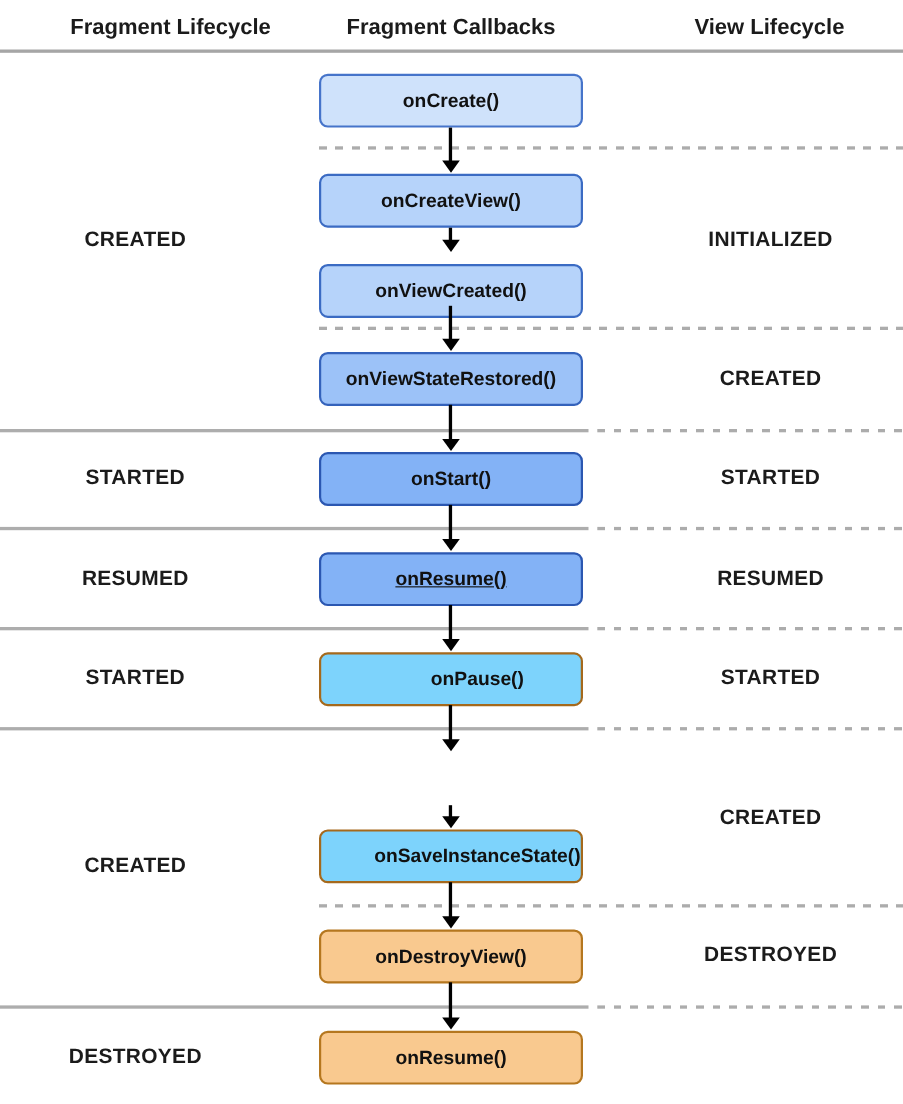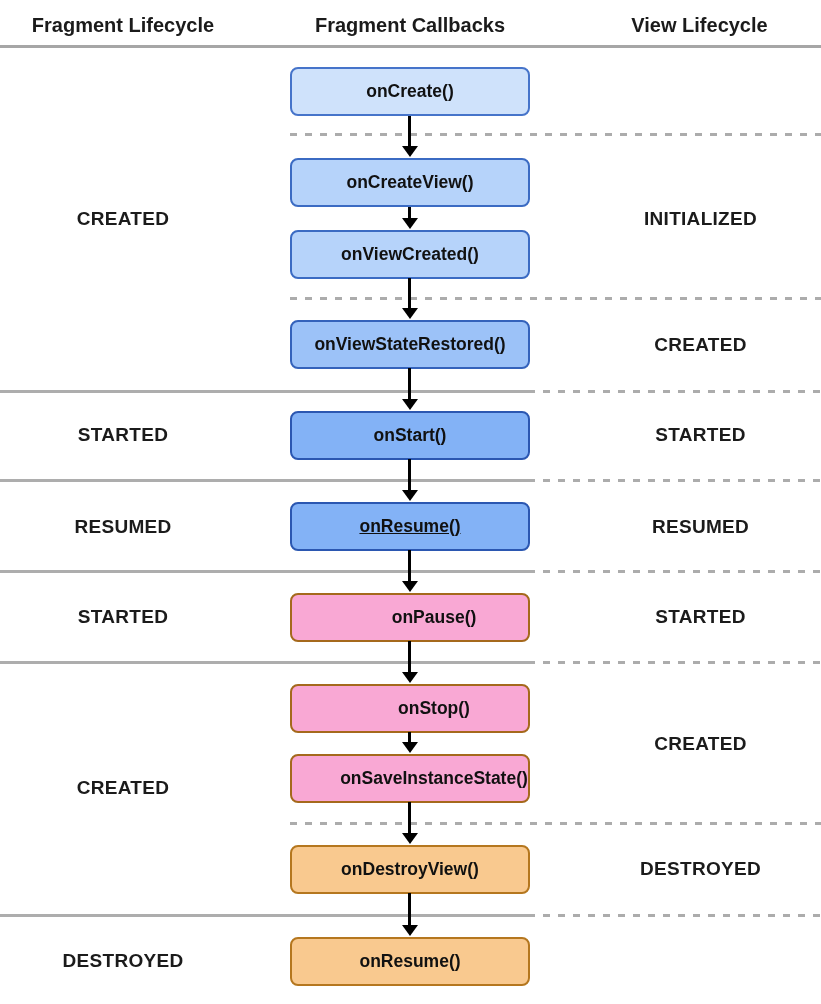--- a/index.html
+++ b/index.html
@@ -4,41 +4,41 @@
 <style>
   html,body{margin:0;padding:0;background:#ffffff;}
   .canvas{
     position:relative;width:821px;height:1004px;background:#ffffff;
     font-family:"Liberation Sans","DejaVu Sans",sans-serif;overflow:hidden;
   }
   .col-head{
     position:absolute;top:10px;height:30px;line-height:30px;
     font-size:20px;font-weight:700;color:#1b1b1b;text-align:center;white-space:nowrap;
   }
-  .head-left{left:0;width:246px;}
+  .head-left{left:0;width:246px;padding-left:32px;}
   .head-center{left:288px;width:244px;}
   .head-right{left:578px;width:243px;}
 
   .hline-solid{position:absolute;height:2.5px;background:#adadad;}
   .hline-dashed{
     position:absolute;height:3px;
     background:repeating-linear-gradient(90deg,#acacac 0 7px,transparent 7px 15px);
   }
 
   .cb-box{
     position:absolute;left:290px;width:240px;height:49px;
     box-sizing:border-box;border-radius:8px;border:2.5px solid #000;
     display:flex;align-items:center;justify-content:center;
     font-size:17.5px;font-weight:700;color:#111;white-space:nowrap;
   }
   .blue-lightest{background:#cfe2fb;border-color:#4674ca;}
   .blue-light{background:#b6d3fa;border-color:#3b6bc3;}
   .blue-medium{background:#9cc2f8;border-color:#3462bb;}
   .blue-strong{background:#83b2f6;border-color:#2b57b1;}
-  .orange-strong{background:#f9a8d4;border-color:#a5691c;padding-left:48px;}
+  .orange-strong{background:#7dd3fc;border-color:#a5691c;padding-left:48px;}
   .orange-light{background:#f9c98f;border-color:#b5771f;}
 
   .arrow{position:absolute;left:400px;width:19px;}
   .arrow .shaft{position:absolute;left:8.25px;top:0;bottom:9px;width:2.5px;background:#000;}
   .arrow .head{
     position:absolute;left:1.5px;bottom:0;width:0;height:0;
     border-left:8px solid transparent;border-right:8px solid transparent;
     border-top:11px solid #000;
   }
 
@@ -75,26 +75,25 @@
   <div class="hline-dashed" style="top:570px;left:543px;width:278px;"></div>
 
   <div class="hline-solid" style="top:661px;left:0;width:535px;"></div>
   <div class="hline-dashed" style="top:661px;left:543px;width:278px;"></div>
 
   <div class="hline-solid" style="top:914px;left:0;width:535px;"></div>
   <div class="hline-dashed" style="top:914px;left:543px;width:278px;"></div>
 
   <div class="cb-box blue-lightest" style="top:67px;">onCreate()</div>
   <div class="cb-box blue-light" style="top:158px;text-align:right;">onCreateView()</div>
-  <div class="cb-box blue-light" style="top:230px;">onViewCreated()</div>
+  <div class="cb-box blue-light" style="top:240px;">onViewCreated()</div>
   <div class="cb-box blue-strong" style="top:411px;">onStart()</div>
   <div class="cb-box blue-medium" style="top:320px;">onViewStateRestored()</div>
   <div class="cb-box blue-strong" style="top:502px;text-decoration:underline;">onResume()</div>
   <div class="cb-box orange-strong" style="top:593px;">onPause()</div>
-  <div class="cb-box orange-strong" style="top:684px;">onStop()</div>
   <div class="cb-box orange-strong" style="top:754px;">onSaveInstanceState()</div>
   <div class="cb-box orange-light" style="top:845px;">onDestroyView()</div>
   <div class="cb-box orange-light" style="top:937px;">onResume()</div>
 
   <div class="arrow" style="top:116px;height:41px;">
       <div class="shaft"></div>
       <div class="head"></div>
     </div>
   <div class="arrow" style="top:207px;height:22px;">
       <div class="shaft"></div>

